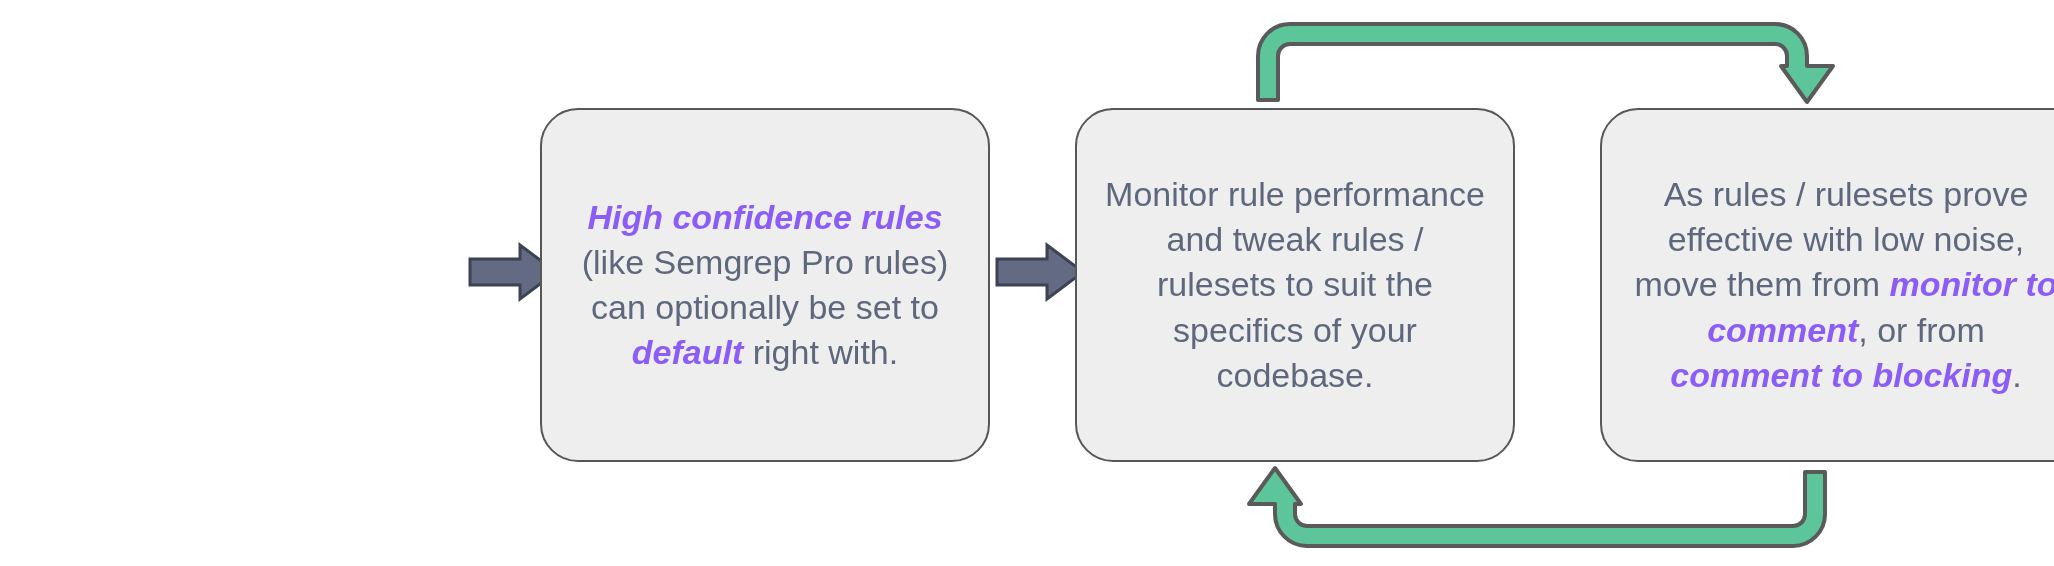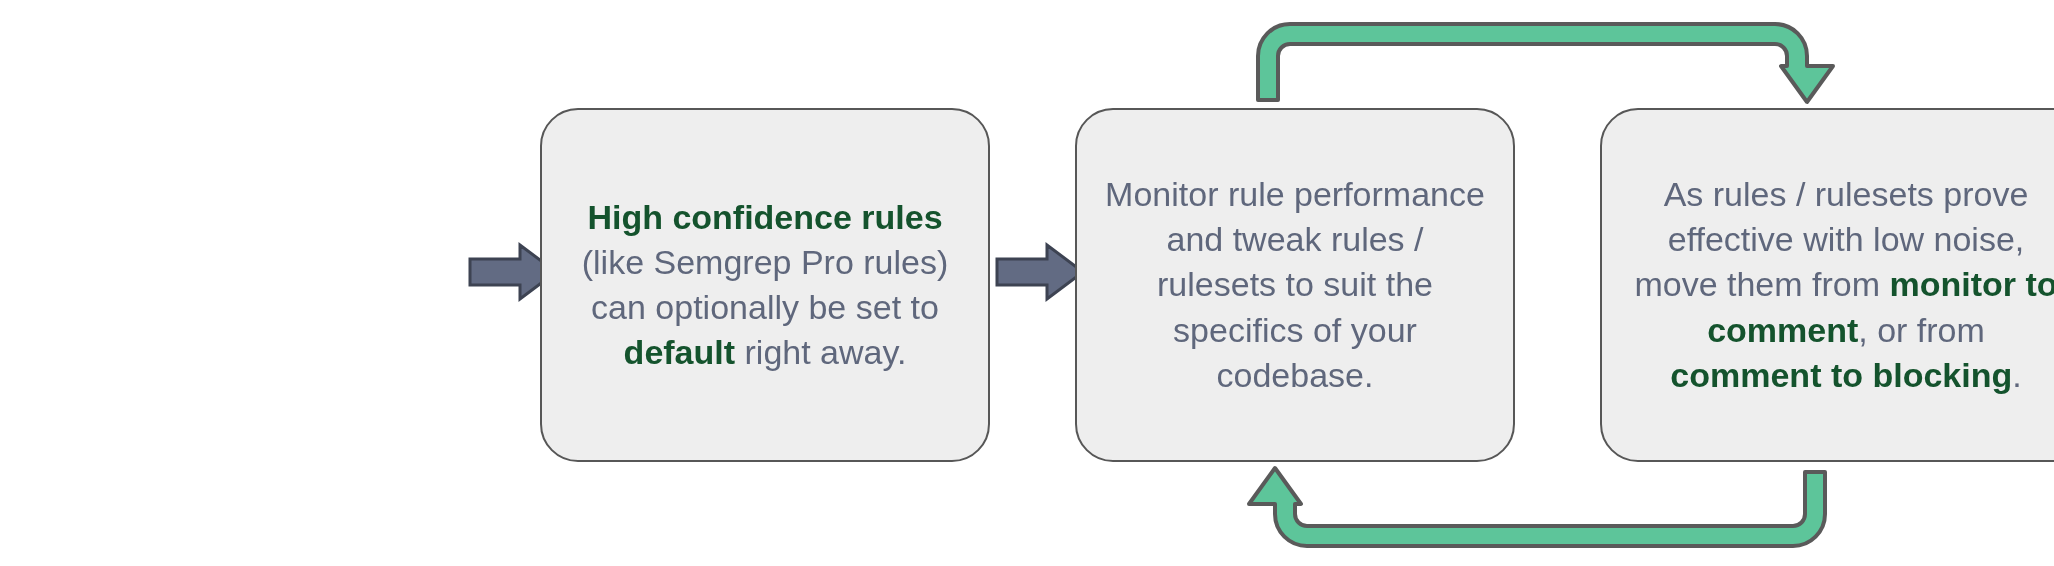--- a/index.html
+++ b/index.html
@@ -32,21 +32,22 @@
     font-size: 34px;
     line-height: 1.33;
     padding: 10px 26px;
   }
   .flow-box .txt {
     width: 100%;
     display: block;
   }
   .flow-box b {
     font-weight: bold;
-    color: #14532d;
+    color: #8b5cf6;
+    font-style: italic;
   }
   #box1 { left: 22px;   top: 108px; width: 440px; height: 354px; }
   #box2 { left: 540px;  top: 108px; width: 450px; height: 354px; }
   #box3 { left: 1075px; top: 108px; width: 440px; height: 354px; }
   #box4 { left: 1600px; top: 108px; width: 492px; height: 354px; }
 
   .svg-layer {
     position: absolute;
     left: 0;
     top: 0;
@@ -107,21 +108,21 @@
           A 12 12 0 0 0 1307 526
           L 1793 526
           A 12 12 0 0 0 1805 514
           L 1805 472
           Z" fill="#5dc59a" stroke="#5a5a5a" stroke-width="4" stroke-linejoin="round"></path>
     </g>
   </svg>
 
 
   <div class="flow-box" id="box2">
-    <span class="txt"><b>High confidence rules</b><span> (like Semgrep Pro rules) can optionally be set to </span><b>default</b><span> right away.</span></span>
+    <span class="txt"><b>High confidence rules</b><span> (like Semgrep Pro rules) can optionally be set to </span><b>default</b><span> right with.</span></span>
   </div>
 
   <div class="flow-box" id="box3">
     <span class="txt"><span>Monitor rule performance and tweak rules / rulesets to suit the specifics of your codebase.</span></span>
   </div>
 
   <div class="flow-box" id="box4">
     <span class="txt"><span>As rules / rulesets prove effective with low noise, move them from </span><b>monitor to comment</b><span>, or from </span><b>comment to blocking</b><span>.</span></span>
   </div>
 

